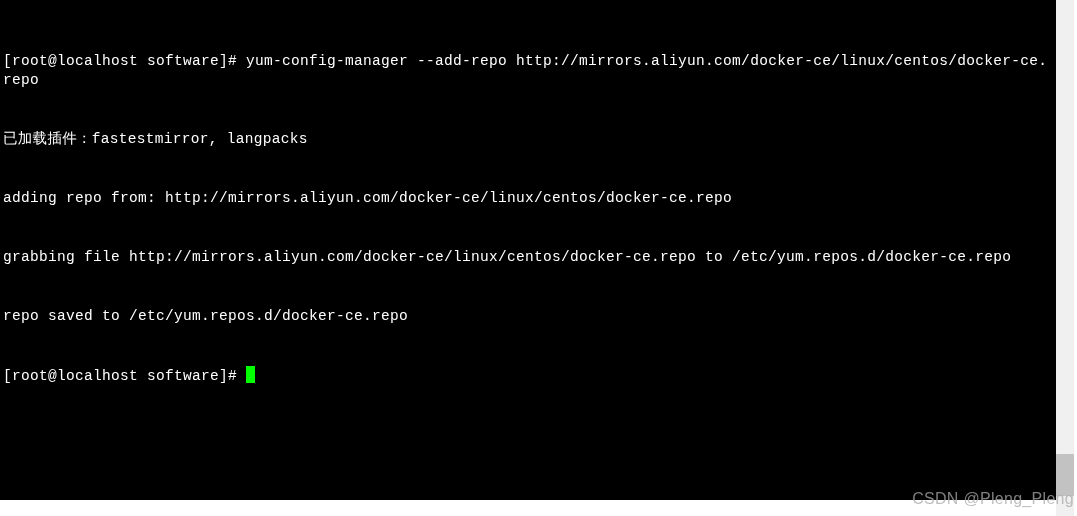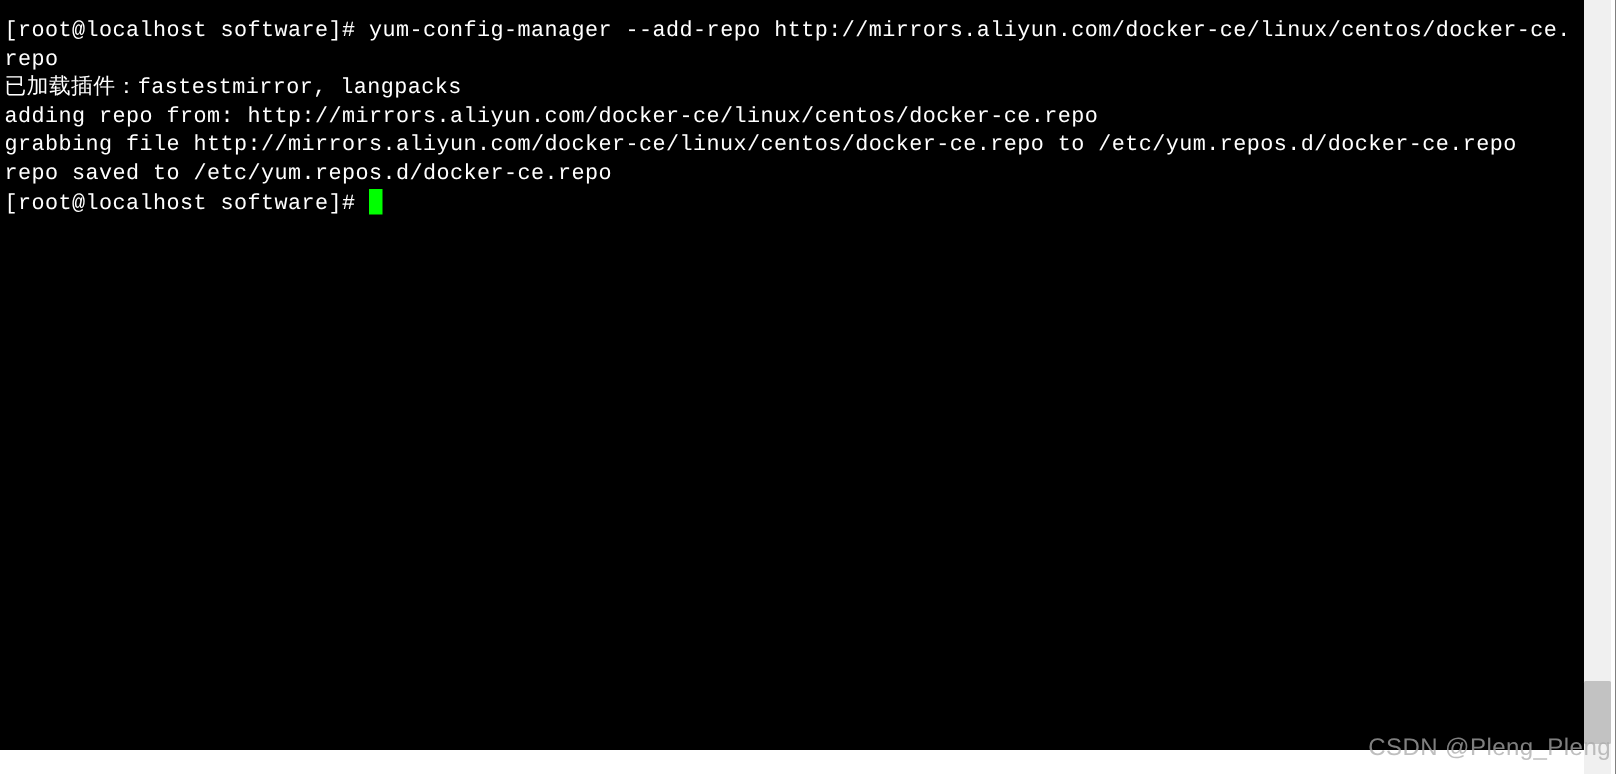--- a/index.html
+++ b/index.html
@@ -23,20 +23,21 @@
       font-size: 14.5px;
       line-height: 19px;
       padding: 12px 3px 3px 3px;
       white-space: pre-wrap;
       word-break: break-all;
       letter-spacing: 0.3px;
       position: relative;
     }
     .line {
       display: block;
+      margin-top: 40px;
     }
     .cursor {
       display: inline-block;
       width: 9px;
       height: 17px;
       background: #00ff00;
       vertical-align: text-bottom;
       margin-bottom: 1px;
     }
     .scrollbar-track {

